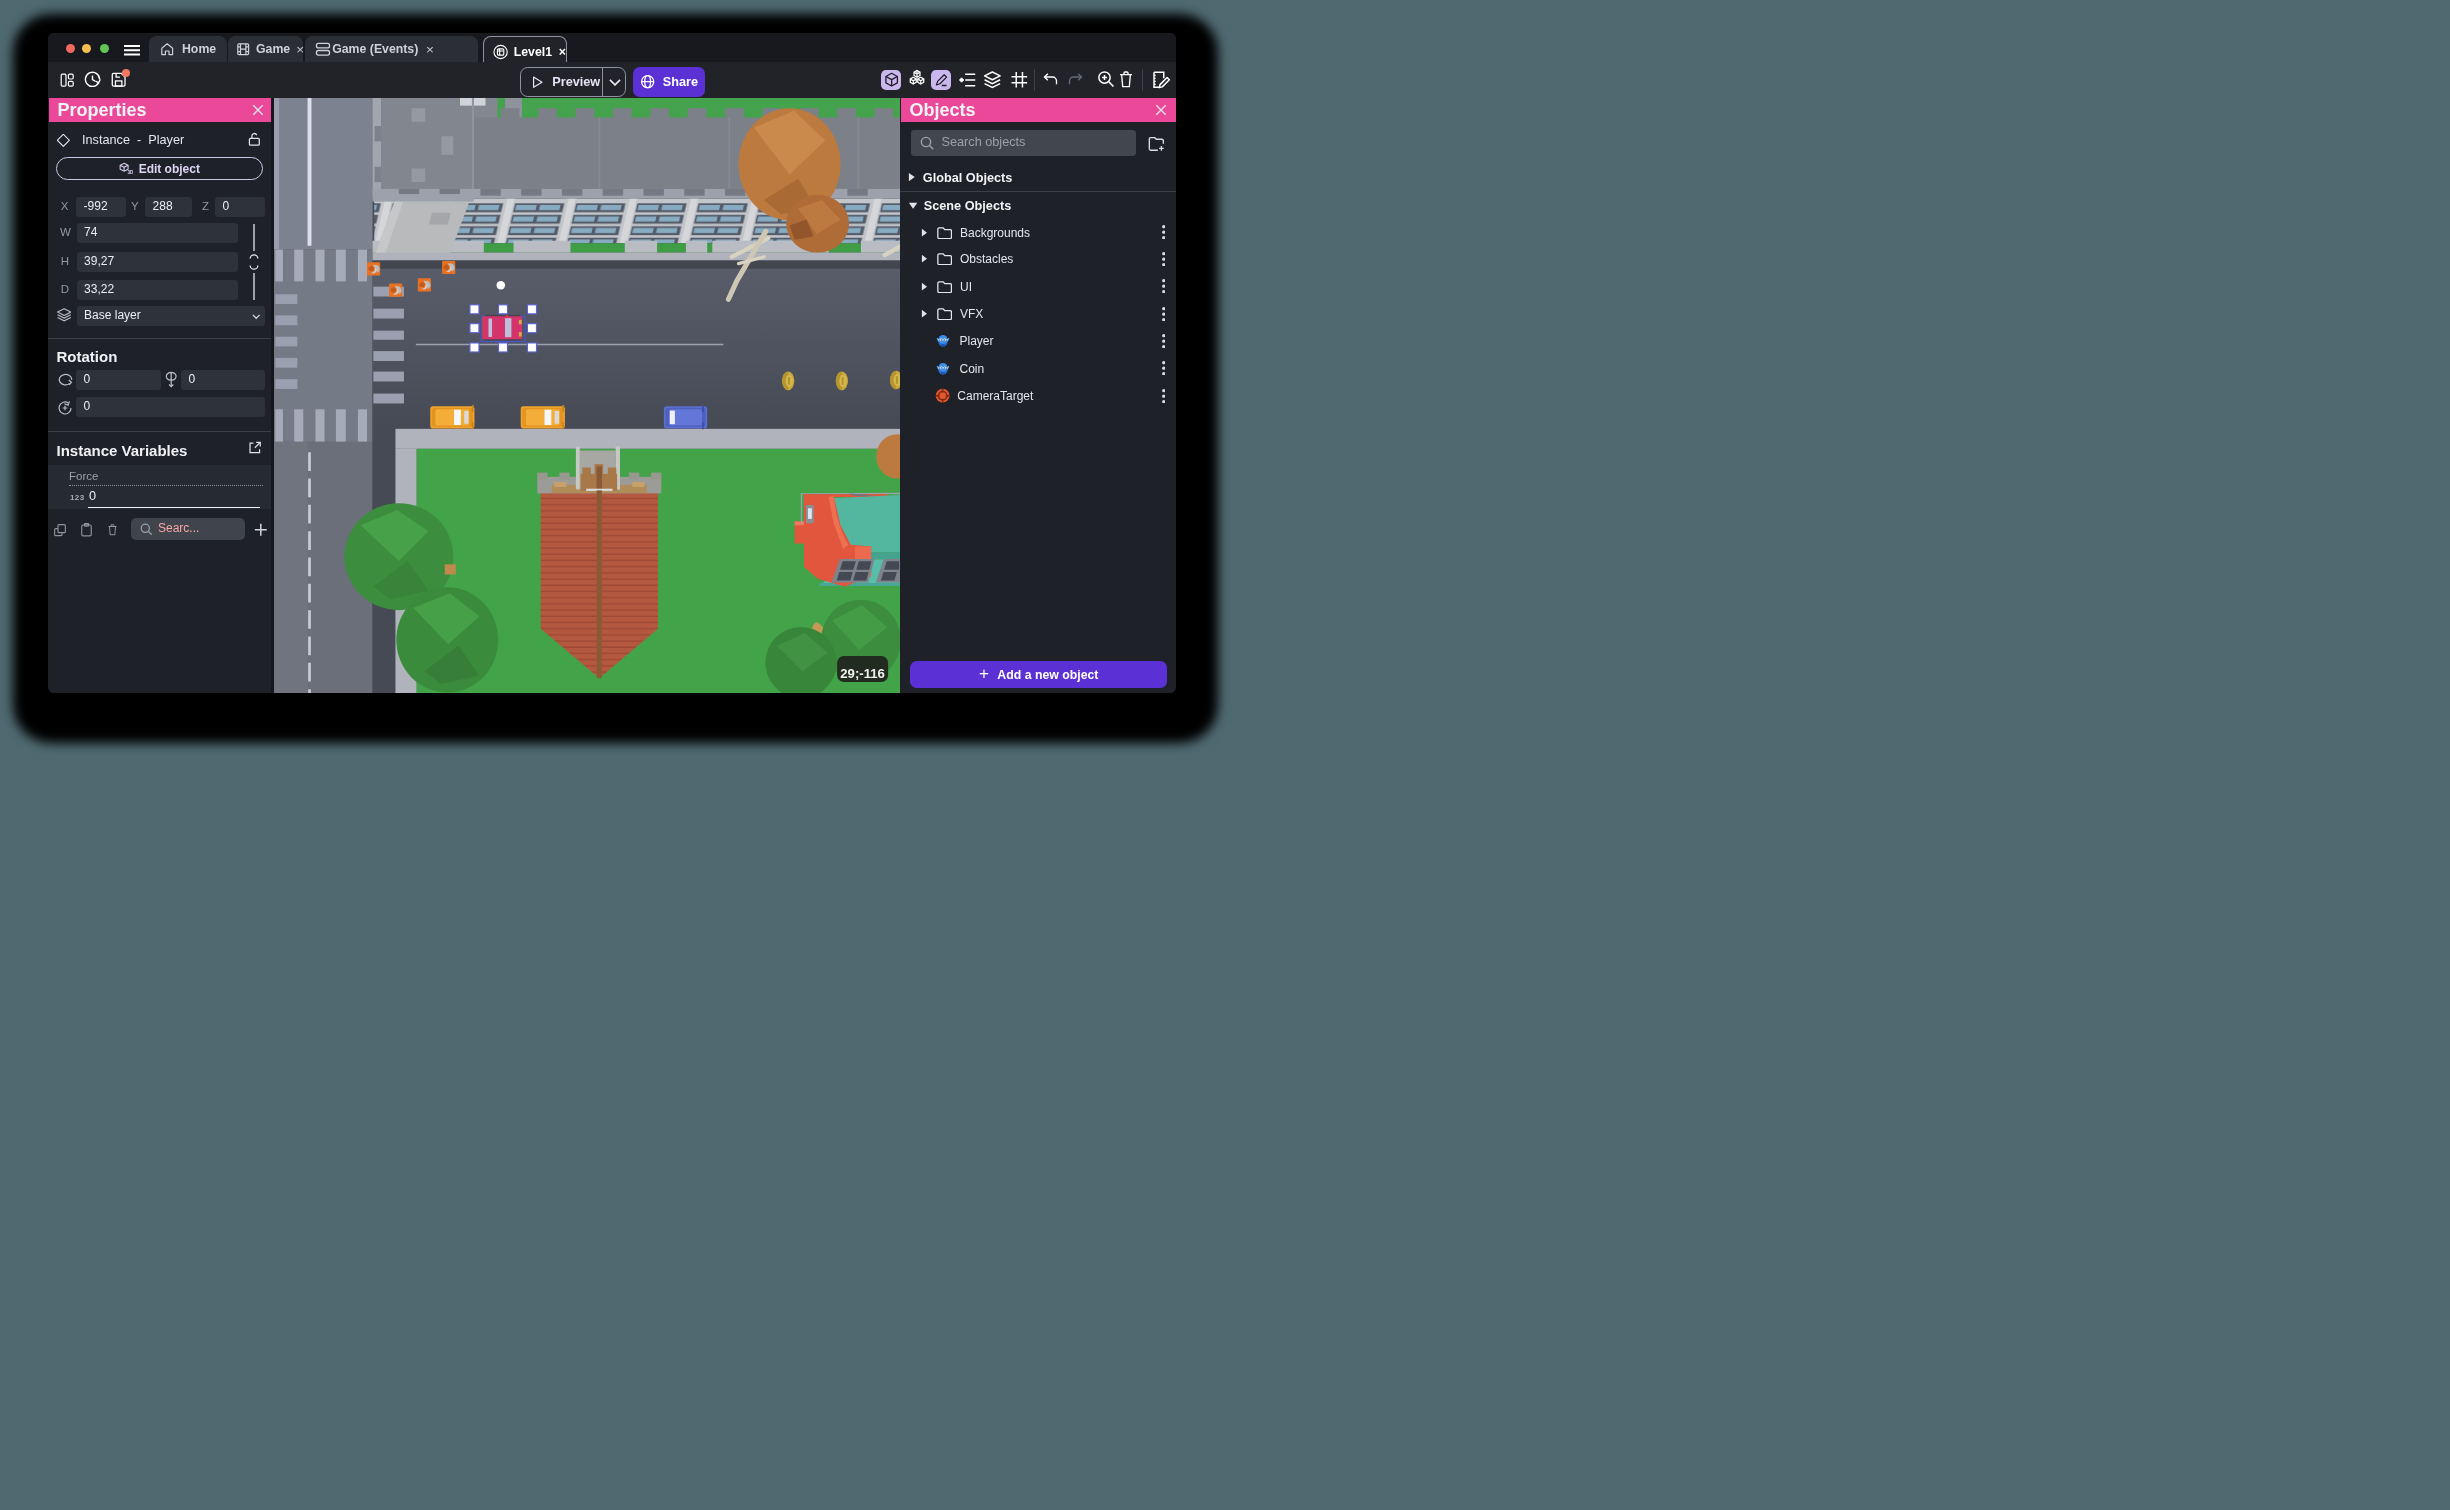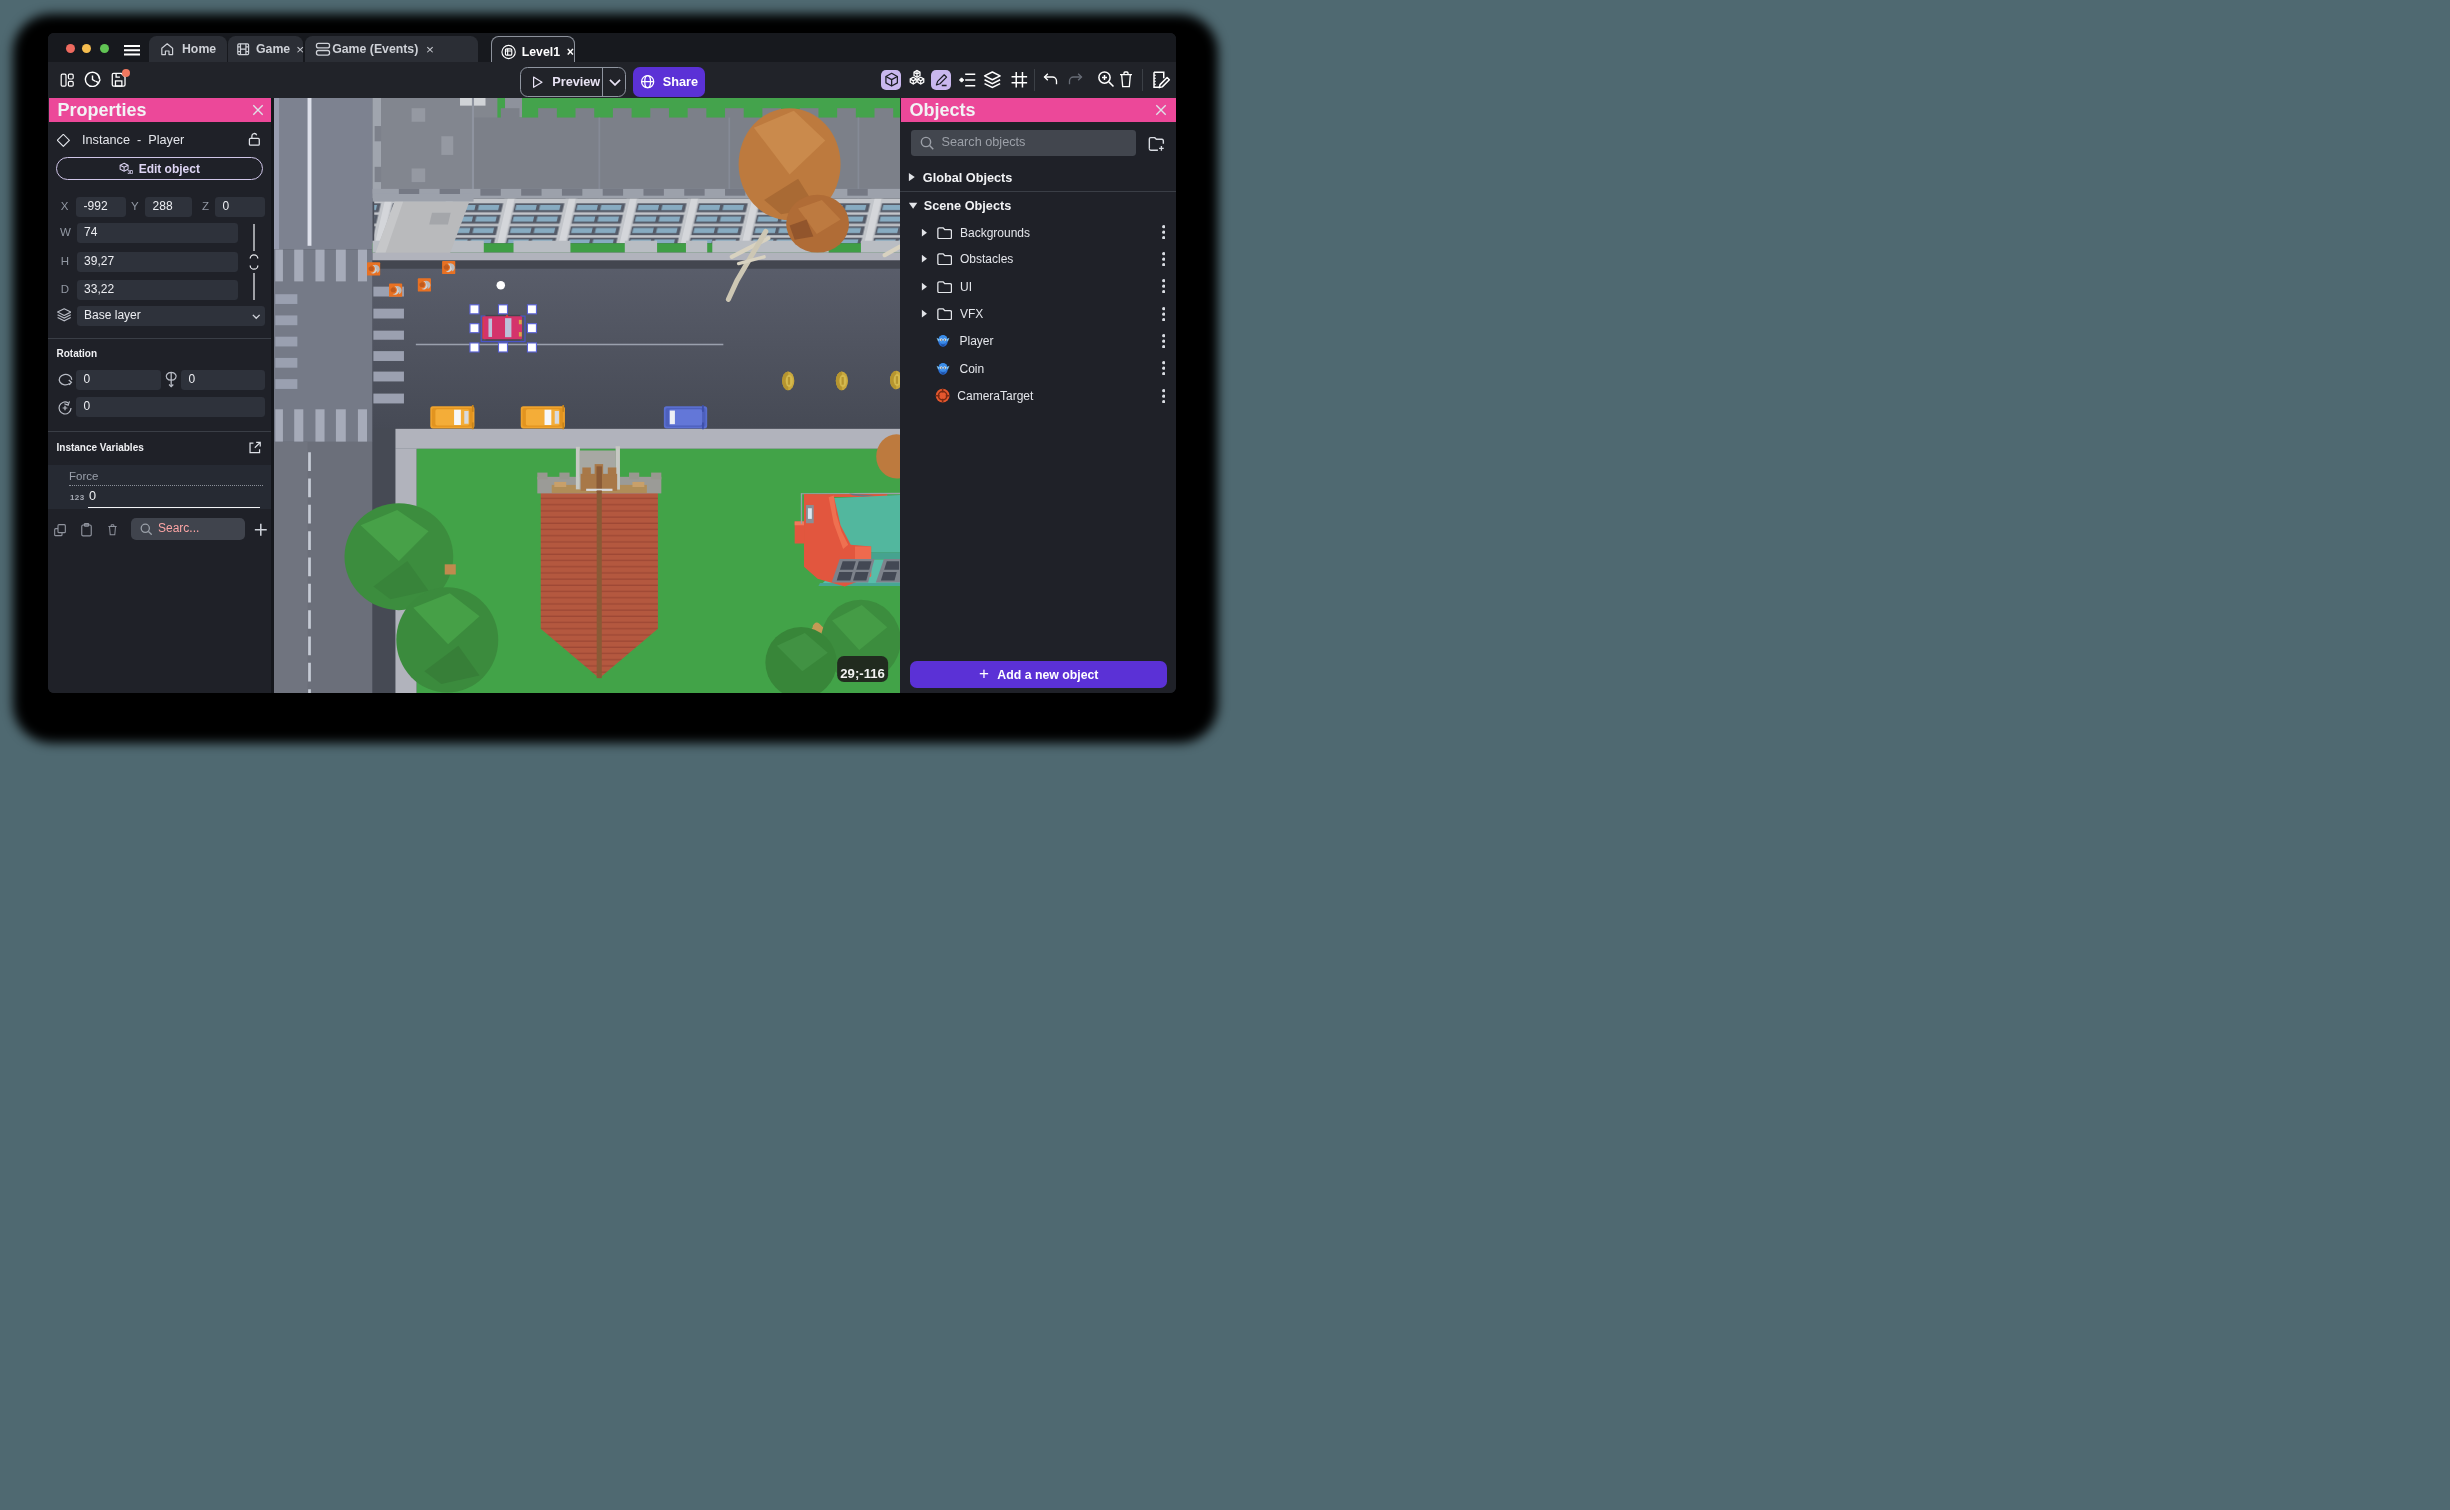--- a/index.html
+++ b/index.html
@@ -5,35 +5,35 @@
 html,body{width:1225px;height:755px;overflow:hidden;background:#4f6971;}
 .shadow{position:absolute;left:12.7px;top:14.4px;width:1205px;height:729px;background:#000;border-radius:38px;filter:blur(5.1px);}
 .win{position:absolute;left:48px;top:33px;width:1128px;height:660px;background:#212329;border-radius:6px;overflow:hidden;padding-left:30px;}
 .abs{position:absolute;}
 
 .tabbar{position:absolute;left:0;top:0;width:100%;height:29px;background:#17191e;}
 .tl{position:absolute;top:11.4px;width:9px;height:9px;border-radius:50%;}
 .tab{position:absolute;top:3.4px;height:26px;background:#2b2e35;border-radius:7.6px 7.6px 0 0;display:flex;align-items:center;color:#ced1d7;font-size:12.3px;font-weight:bold;white-space:nowrap;}
 .tab svg{flex:0 0 auto;}
 .tab .x{font-weight:400;font-size:13.6px;color:#c6c9cf;margin-left:7.6px;}
-.tabA{position:absolute;top:2.5px;height:31px;background:#212329;border:1.3px solid #8d929c;border-bottom:none;border-radius:7.6px 7.6px 0 0;display:flex;align-items:center;color:#fff;font-size:12.3px;font-weight:bold;white-space:nowrap;margin-left:8px;}
+.tabA{position:absolute;top:2.5px;height:31px;background:#212329;border:1.3px solid #8d929c;border-bottom:none;border-radius:7.6px 7.6px 0 0;display:flex;align-items:center;color:#fff;font-size:12.3px;font-weight:bold;white-space:nowrap;}
 
 .toolbar{position:absolute;left:0;top:29px;width:100%;height:36px;background:#212329;}
 .tbico{position:absolute;top:0;height:36px;display:flex;align-items:center;justify-content:center;}
 .prev{position:absolute;left:472px;top:4.8px;width:106px;height:30px;border:0.8px solid #8f95a0;border-radius:7.6px;display:flex;align-items:center;color:#e8e3f4;font-weight:bold;font-size:12.7px;}
 .share{position:absolute;left:585px;top:4.8px;width:72px;height:30px;background:#5b31d6;border-radius:6.8px;display:flex;align-items:center;justify-content:center;color:#fff;font-weight:bold;font-size:12.7px;}
 .actbg{background:#c9b7ee;border-radius:5.1px;}
 
 .lpanel{position:absolute;left:0;top:65px;width:223px;height:595px;background:#1f2128;}
 .gutter{position:absolute;left:223px;top:65px;width:2.5px;height:595px;background:#15171c;}
 .rpanel{position:absolute;left:852px;top:65px;width:276px;height:595px;background:#1f2128;}
 .phead{position:absolute;left:1px;top:0;width:100%;height:24px;background:#ec4899;color:#f2f3f5;font-size:18px;font-weight:bold;line-height:24px;padding-left:8.5px;}
 .lab{position:absolute;color:#9298a3;font-size:11.5px;}
 .inp{position:absolute;background:#2e323b;border-radius:3.4px;color:#edeef2;font-size:12px;line-height:19.5px;padding-left:7.6px;}
-.sect{position:absolute;color:#f0f1f4;font-weight:bold;font-size:10px;}
+.sect{position:absolute;color:#f0f1f4;font-weight:bold;font-size:15px;}
 .divl{position:absolute;left:0;width:100%;height:0.8px;background:#3a3e46;}
 .row{position:absolute;display:flex;align-items:center;color:#e4e6eb;font-size:12px;}
 .dots{position:absolute;left:262px;width:3.4px;color:#d9dce2;}
 .addbtn{position:absolute;left:10.2px;top:563px;width:257px;height:27px;background:#5b31d6;border-radius:6.8px;color:#fff;font-size:12.3px;font-weight:bold;display:flex;align-items:center;justify-content:center;}
 </style></head>
 <body>
 <div class="shadow"></div>
 <div class="win">
 
   <div class="tabbar">

